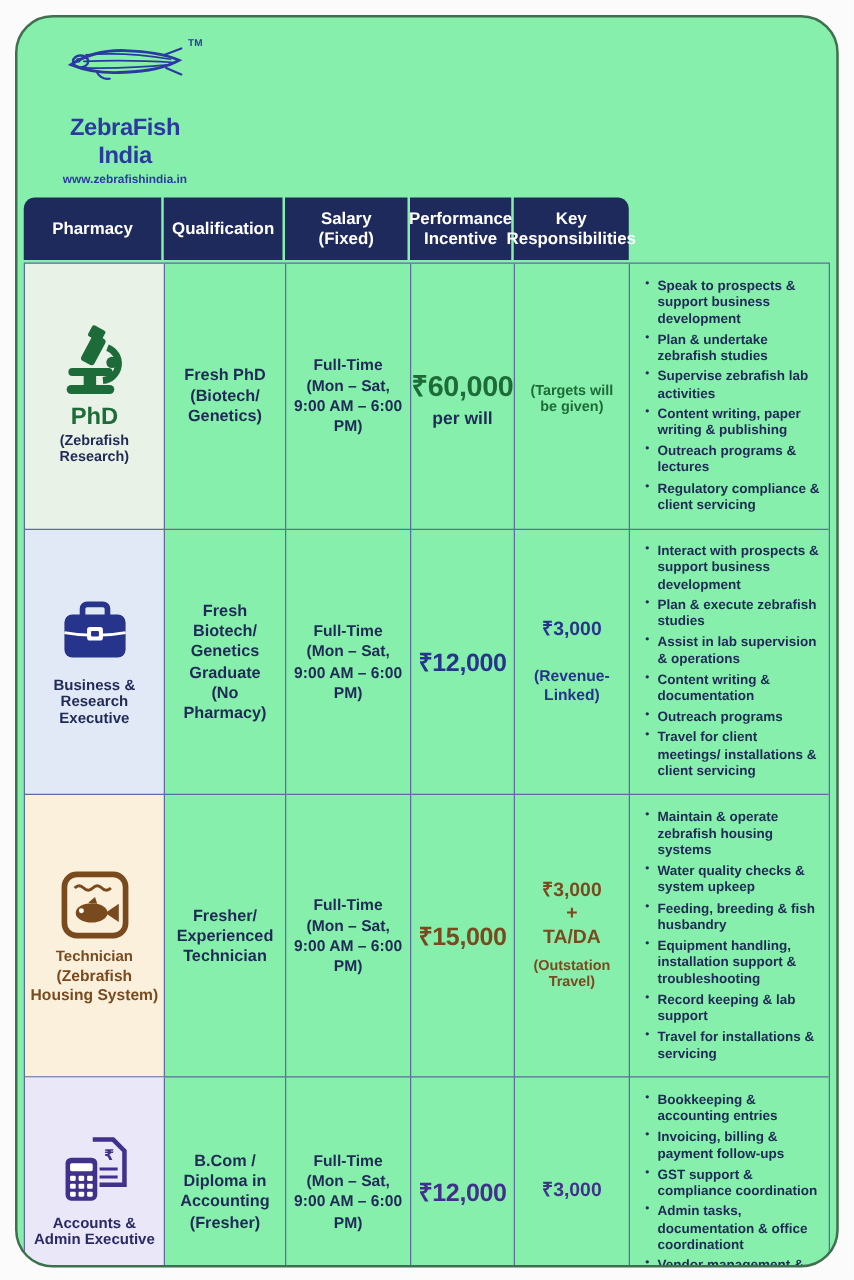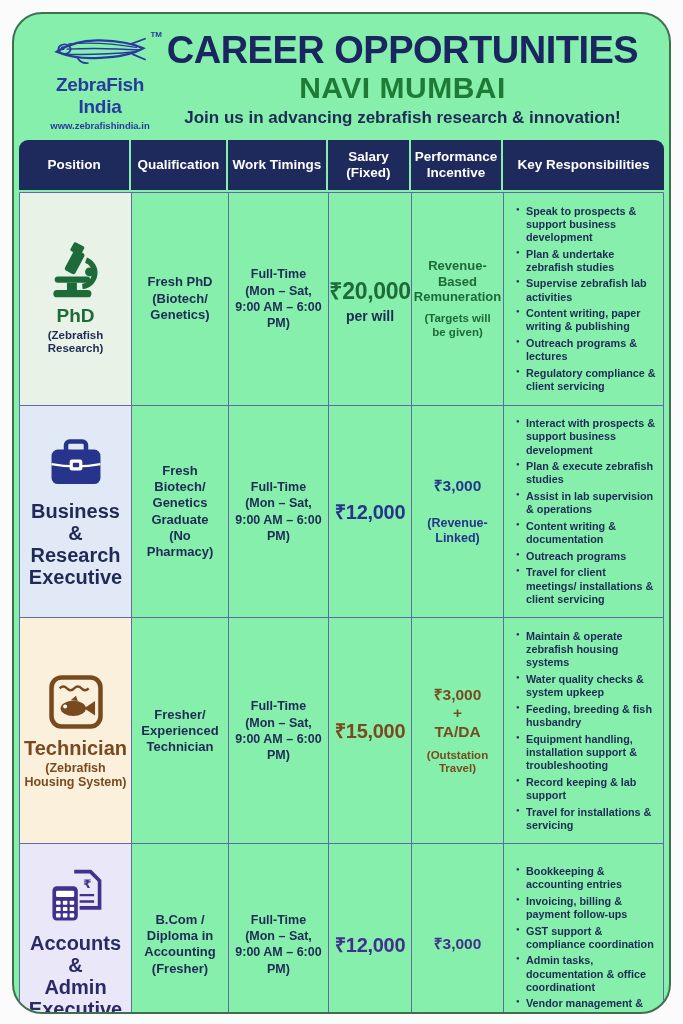--- a/index.html
+++ b/index.html
@@ -10,21 +10,21 @@
     background:#86efac; border:2.5px solid #3e7050; border-radius:30px;
     display:flex; flex-direction:column; overflow:hidden;
   }
   .pre { white-space:pre-line; }
 
   
   .hdr { display:flex; align-items:center; padding:14px 18px 6px 22px; }
   .logo { width:128px; flex:0 0 128px; text-align:center; position:relative; color:#2b3a9e; }
   .logo svg { width:104px; height:44px; display:block; margin:0 auto; }
   .logo .tm { position:absolute; top:2px; right:2px; font-size:8px; font-weight:bold; color:#2b3a9e; }
-  .brand-name { font-size:19px; font-weight:bold; color:#2b3a9e; letter-spacing:-.3px; margin-top:2px; }
+  .brand-name { font-size:19px; font-weight:bold; color:#2b3a9e; letter-spacing:-.3px; margin-top:20px; }
   .brand-site { font-size:9.5px; font-weight:bold; color:#2b3a9e; margin-top:2px; }
   .titles { flex:1; text-align:center; padding-right:10px; }
   .main-title { font-size:38px; font-weight:bold; color:#1b2660; letter-spacing:-.5px; line-height:1.05; }
   .city { font-size:30px; font-weight:bold; color:#1e7a34; letter-spacing:.5px; line-height:1.15; }
   .tagline { font-size:17px; font-weight:bold; color:#1f2a56; margin-top:3px; }
   .hdr-rule { height:3.5px; background:#1f2a56; }
 
   
   .tbl { padding:3px 5px 2px 5px; }
   .grid-row { display:grid; grid-template-columns:112px 97px 100px 83px 92px 1fr; }
@@ -41,21 +41,21 @@
     display:flex; flex-direction:column; align-items:center; justify-content:center;
     text-align:center; padding:6px 5px; color:#1f2a56; font-weight:bold;
   }
   .grid-row .cell:last-child { border-right:none; }
   .grid-row:last-child .cell { border-bottom:none; }
   .r0 { min-height:176px; } .r1 { min-height:173px; } .r2 { min-height:181px; } .r3 { min-height:162px; }
 
   .pos-cell { background:var(--cellbg); padding:24px 4px; }
   .pos-icon { width:58px; height:58px; color:var(--accent); margin-bottom:6px; }
   .pos-icon svg { width:100%; height:100%; display:block; }
-  .pos-title { font-size:20px; color:var(--title-color); line-height:1.1; }
+  .pos-title { font-size:12px; color:var(--title-color); line-height:1.1; }
   .row-0 .pos-title { font-size:19px; }
   .pos-sub { font-size:11.5px; color:var(--subtitle-color); line-height:1.15; margin-top:2px; }
   .qual { font-size:13px; line-height:1.25; }
   .time { font-size:12.5px; line-height:1.3; }
   .salary-amt { font-size:20px; color:var(--accent); letter-spacing:-.3px; }
   .row-0 .salary-amt { font-size:23px; }
   .salary-note { font-size:14px; color:#1f2a56; margin-top:2px; }
   .inc-main { font-size:15.5px; color:var(--accent); line-height:1.2; }
   .row-0 .inc-main { font-size:13px; }
   .inc-note { font-size:11.5px; color:var(--accent); line-height:1.2; margin-top:7px; }
@@ -83,33 +83,27 @@
               <path d="M96 18 L112 12 M98 30 L112 36" stroke-width="2"></path>
               <path d="M34 34 Q38 41 46 40" stroke-width="2"></path>
             </g>
             <ellipse cx="19" cy="24" rx="7" ry="5.5" fill="none" stroke="#2b3a9e" stroke-width="2.2"></ellipse>
             <circle cx="17" cy="23" r="2.2" fill="#2b3a9e"></circle>
           </svg>
         </span>
         <div class="brand-name">ZebraFish India</div>
         <div class="brand-site">www.zebrafishindia.in</div>
       </div>
-      <div class="titles">
-        <div class="main-title">CAREER OPPORTUNITIES</div>
-        <div class="city">NAVI MUMBAI</div>
-        <div class="tagline">Join us in advancing zebrafish research &amp; innovation!</div>
-      </div>
     </div>
     <div class="hdr-rule"></div>
 
     <div class="tbl">
       <div class="grid-row thead">
-        <div class="th pre">Position</div>
+        <div class="th pre">Pharmacy</div>
         <div class="th pre">Qualification</div>
-        <div class="th pre">Work Timings</div>
         <div class="th pre">Salary
 (Fixed)</div>
         <div class="th pre">Performance
 Incentive</div>
         <div class="th pre">Key Responsibilities</div>
       </div>
 
       <div class="tbody">
 
         <div class="grid-row row-0" style="--accent: #1d6b38; --cellbg: #e9f2e6; --title-color: #1d6b38; --subtitle-color: #1f2a56;">
@@ -128,26 +122,24 @@
             <div class="pos-title">PhD</div>
             <div class="pos-sub pre">(Zebrafish Research)</div>
           </div>
           <div class="cell qual pre r0">Fresh PhD
 (Biotech/
 Genetics)</div>
           <div class="cell time pre r0">Full-Time
 (Mon – Sat,
 9:00 AM – 6:00 PM)</div>
           <div class="cell r0">
-            <div class="salary-amt">₹20,000</div>
+            <div class="salary-amt">₹60,000</div>
             <div class="salary-note">per will</div>
           </div>
           <div class="cell r0">
-            <div class="inc-main pre">Revenue-Based
-Remuneration</div>
             <div class="inc-note pre">(Targets will
 be given)</div>
           </div>
           <div class="cell resp-cell r0">
             <ul>
                 <li>Speak to prospects &amp; support business development</li>
                 <li>Plan &amp; undertake zebrafish studies</li>
                 <li>Supervise zebrafish lab activities</li>
                 <li>Content writing, paper writing &amp; publishing</li>
                 <li>Outreach programs &amp; lectures</li>

